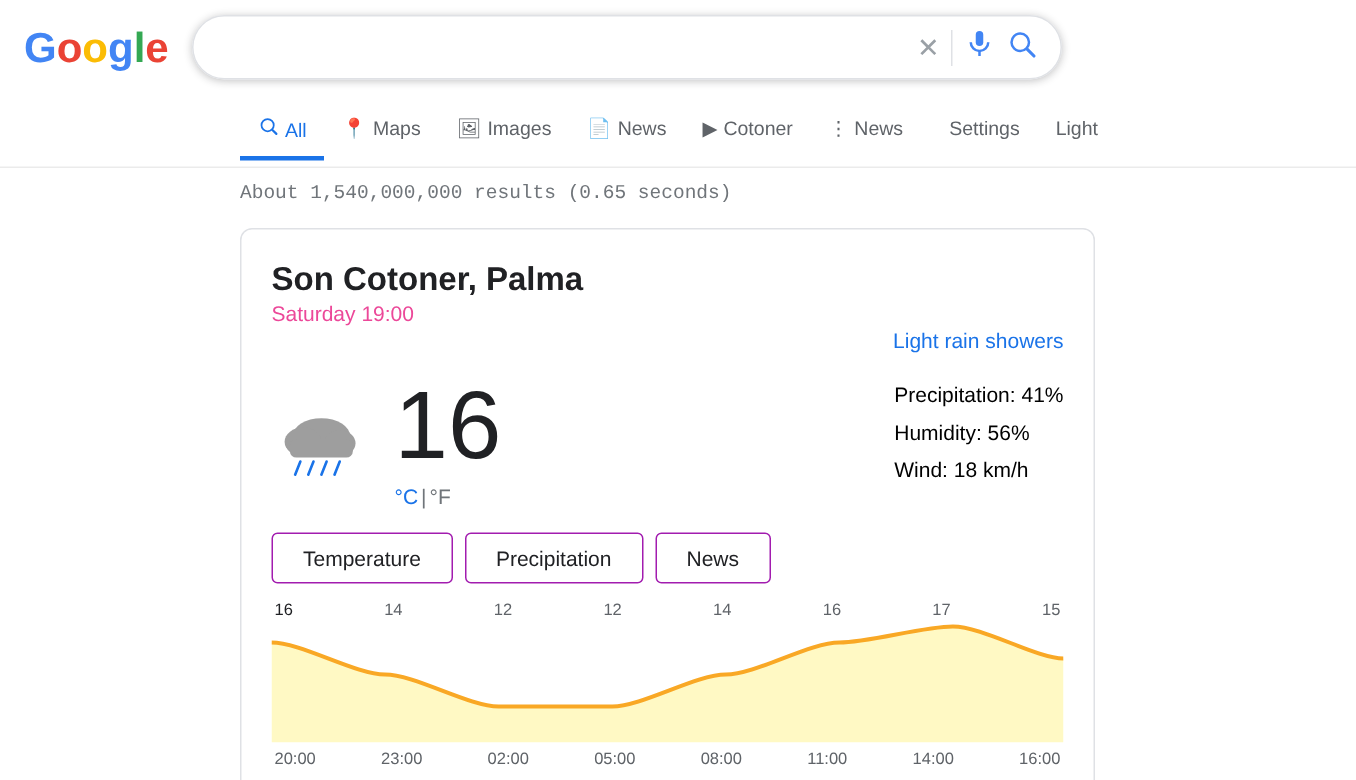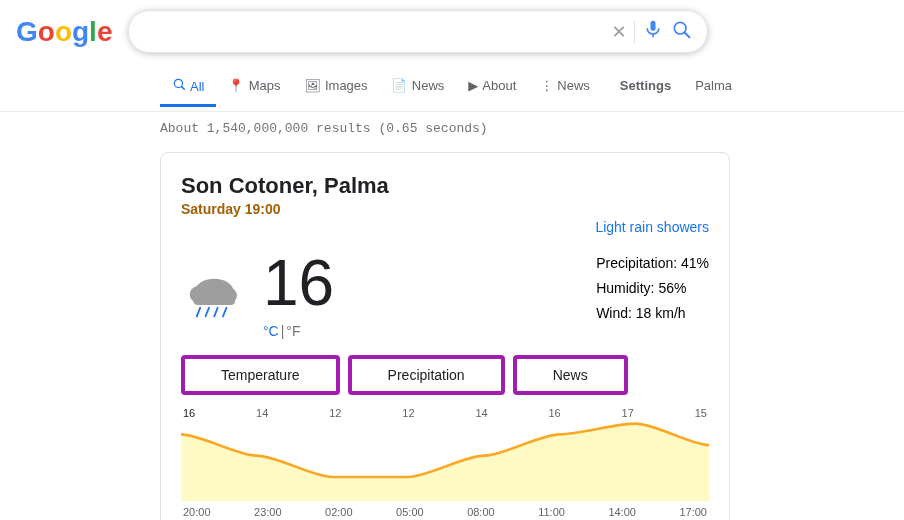--- a/index.html
+++ b/index.html
@@ -20,40 +20,40 @@
     .nav-item.active { color: #1a73e8; border-bottom: 3px solid #1a73e8; align-items: flex-end; }
 
     
     .result-count { padding: 8px 160px; color: #70757a; font-size: 13px; }
     .result-count span { color: #70757a; font-family: Liberation Mono, monospace; }
 
     
     .weather-card { margin: 8px 160px; border: 1px solid #dfe1e5; border-radius: 8px; padding: 20px; max-width: 570px; }
 
     .weather-location { font-size: 22px; font-weight: bold; color: #202124; }
-    .weather-datetime { font-size: 14px; color: #a16207; margin-top: 2px; font-weight: bold; }
+    .weather-datetime { font-size: 14px; color: #ec4899; margin-top: 2px; }
     .weather-condition { font-size: 14px; color: #1a73e8; margin-top: 2px; text-align: right; }
 
     .weather-main { display: flex; align-items: flex-start; margin-top: 16px; gap: 20px; }
     .weather-left { display: flex; align-items: center; gap: 12px; }
 
     
     .cloud-icon { width: 70px; height: 60px; }
 
     .weather-temp { font-size: 64px; font-weight: 300; color: #202124; line-height: 1; }
     .temp-units { display: flex; align-items: center; gap: 2px; font-size: 14px; margin-top: 8px; }
     .temp-unit-c { color: #1a73e8; cursor: pointer; }
     .temp-unit-sep { color: #70757a; }
     .temp-unit-f { color: #70757a; cursor: pointer; }
 
     .weather-right { margin-left: auto; font-size: 14px; color: #000000; line-height: 1.8; }
 
     
     .weather-buttons { display: flex; gap: 8px; margin-top: 16px; }
-    .wx-btn { padding: 8px 36px; border: 4px solid #a21caf; border-radius: 4px; background: #fff; color: #202124; font-size: 14px; cursor: pointer; }
+    .wx-btn { padding: 8px 20px; border: 1px solid #a21caf; border-radius: 4px; background: #fff; color: #202124; font-size: 14px; cursor: pointer; }
 
     
     .weather-chart { margin-top: 12px; position: relative; }
     .chart-svg { width: 100%; height: 80px; }
     .chart-labels-top { display: flex; justify-content: space-between; font-size: 11px; color: #5f6368; padding: 0 2px; margin-bottom: 2px; }
     .chart-labels-bottom { display: flex; justify-content: space-between; font-size: 11px; color: #5f6368; padding: 0 2px; margin-top: 2px; }
 
     
   </style>
 </head>
@@ -105,32 +105,32 @@
   <a class="nav-item">
     <span>🖼</span>
     <span>Images</span>
   </a>
   <a class="nav-item">
     <span>📄</span>
     <span>News</span>
   </a>
   <a class="nav-item">
     <span>▶</span>
-    <span>About</span>
+    <span>Cotoner</span>
   </a>
   <a class="nav-item">
     <span>⋮</span>
     <span>News</span>
   </a>
   <div style="flex:1"></div>
-  <a class="nav-item" style="margin-left:auto;font-weight:bold;">
+  <a class="nav-item" style="margin-left:auto;">
     <span>Settings</span>
   </a>
   <a class="nav-item">
-    <span>Palma</span>
+    <span>Light</span>
   </a>
 </div>
 
 <div class="result-count">
   <span>About 1,540,000,000 results (0.65 seconds)</span>
 </div>
 
 <div class="weather-card">
   <div class="weather-location">Son Cotoner, Palma</div>
   <div class="weather-datetime">Saturday 19:00</div>
@@ -203,17 +203,17 @@
     </svg>
 
     <div class="chart-labels-bottom">
       <span>20:00</span>
       <span>23:00</span>
       <span>02:00</span>
       <span>05:00</span>
       <span>08:00</span>
       <span>11:00</span>
       <span>14:00</span>
-      <span>17:00</span>
+      <span>16:00</span>
     </div>
   </div>
 
 </div>
 
 </body></html>

